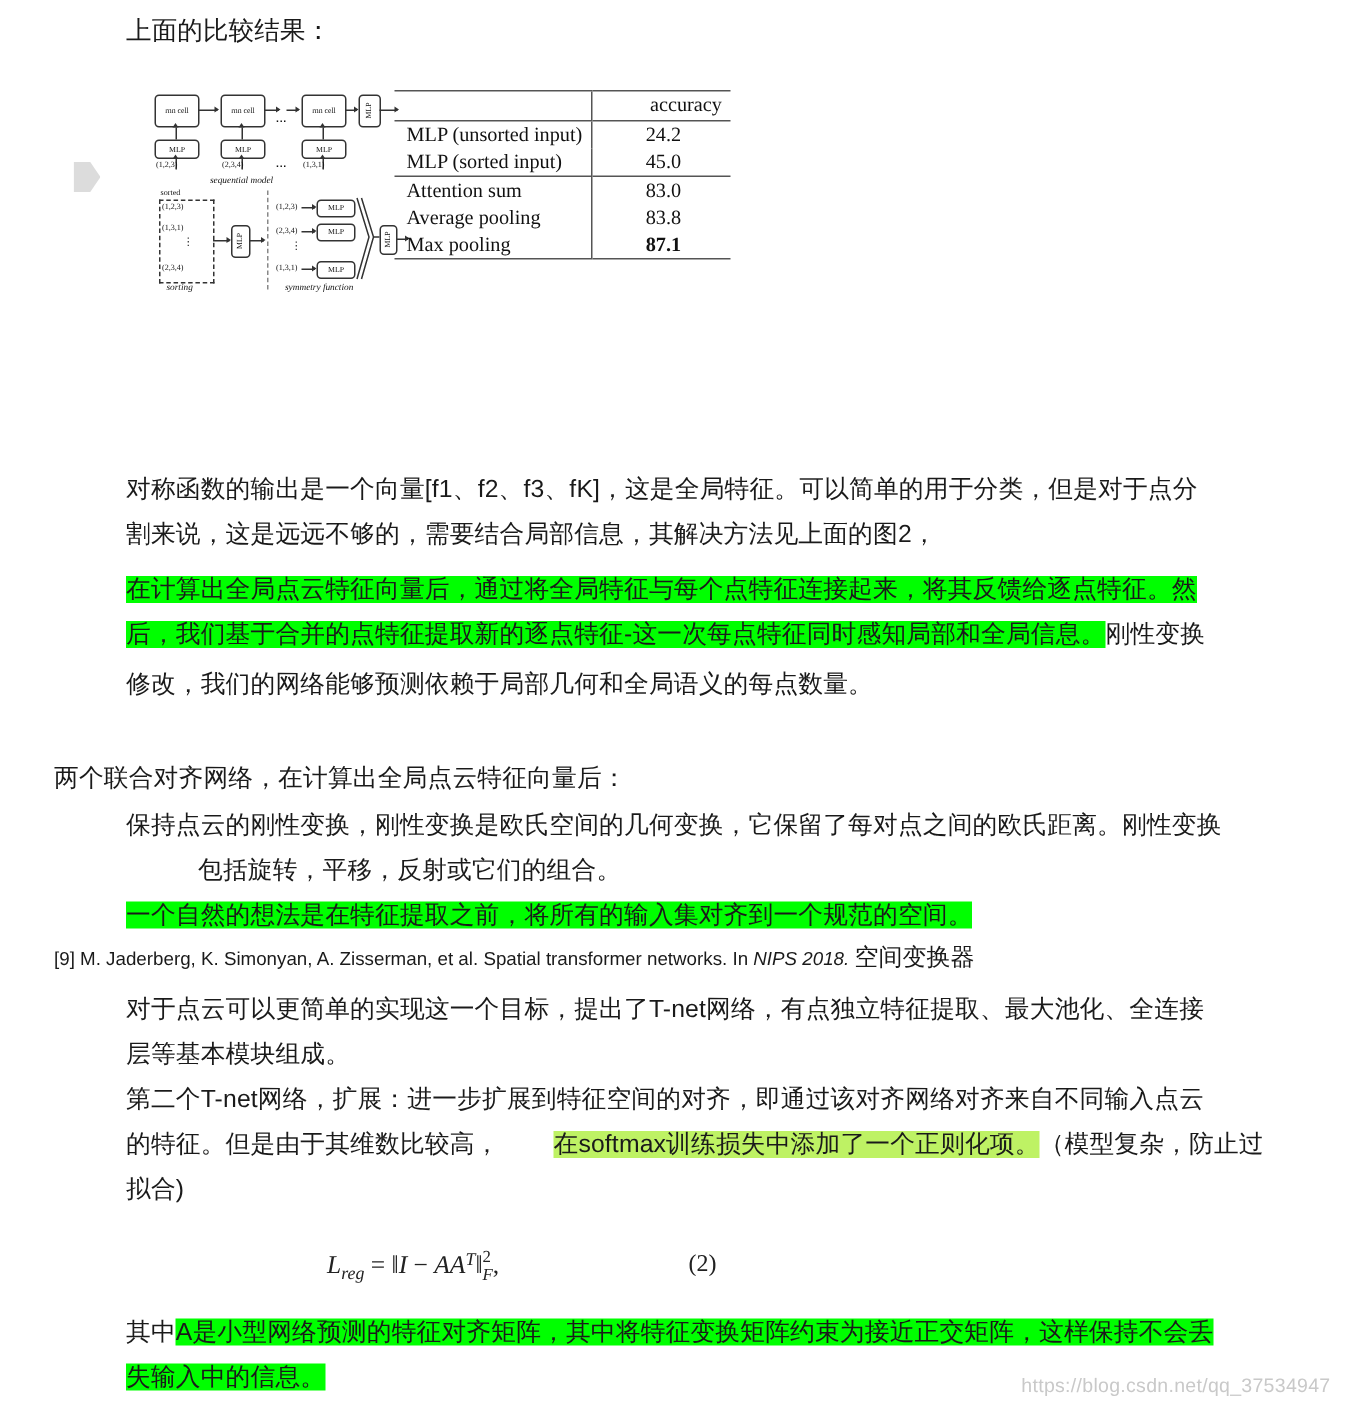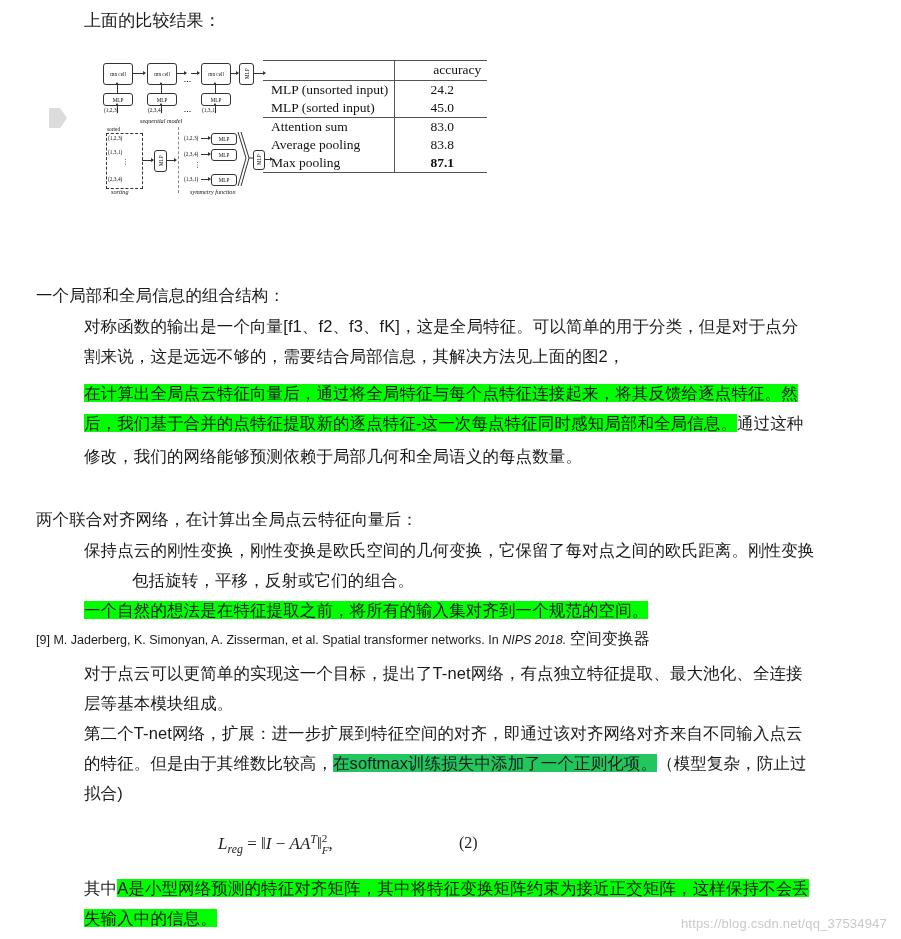--- a/index.html
+++ b/index.html
@@ -31,21 +31,21 @@
     letter-spacing: 0.1px;
   }
   .body-line {
     position: absolute;
     font-size: 16.5px;
     line-height: 21px;
     white-space: nowrap;
     letter-spacing: 0.1px;
   }
   .hl-green { background: #00ff00; }
-  .hl-yellow { background: #22c55e; }
+  .hl-yellow { background: #bef264; margin-left: 36px; }
 
   .ref-line {
     position: absolute;
     font-size: 12.5px;
     line-height: 16px;
     white-space: nowrap;
     color: #1a1a1a;
   }
   .ref-line .it { font-style: italic; }
   .ref-line .cn { font-size: 16px; }
@@ -328,28 +328,27 @@
         </tr>
         <tr class="rule-bot">
           <td>Max pooling</td>
           <td class="num vline bold">87.1</td>
         </tr>
       </tbody>
         </table>
     </div>
   </div>
 
-  <div class="body-line" style="left:36px; top:285px;">一个局部和全局信息的组合结构：</div>
   <div class="body-line" style="left:84px; top:316px;">对称函数的输出是一个向量[f1、f2、f3、fK]，这是全局特征。可以简单的用于分类，但是对于点分</div>
   <div class="body-line" style="left:84px; top:346px;">割来说，这是远远不够的，需要结合局部信息，其解决方法见上面的图2，</div>
   <div class="body-line" style="left:84px; top:383px;">
     <span class="hl-green">在计算出全局点云特征向量后，通过将全局特征与每个点特征连接起来，将其反馈给逐点特征。然</span>
   </div>
   <div class="body-line" style="left:84px; top:413px;">
-    <span class="hl-green">后，我们基于合并的点特征提取新的逐点特征-这一次每点特征同时感知局部和全局信息。</span><span>通过这种</span>
+    <span class="hl-green">后，我们基于合并的点特征提取新的逐点特征-这一次每点特征同时感知局部和全局信息。</span><span>刚性变换</span>
   </div>
   <div class="body-line" style="left:84px; top:446px;">修改，我们的网络能够预测依赖于局部几何和全局语义的每点数量。</div>
 
   <div class="body-line" style="left:36px; top:509px;">两个联合对齐网络，在计算出全局点云特征向量后：</div>
   <div class="body-line" style="left:84px; top:540px;">保持点云的刚性变换，刚性变换是欧氏空间的几何变换，它保留了每对点之间的欧氏距离。刚性变换</div>
   <div class="body-line" style="left:84px; top:570px;margin-left:48px;">包括旋转，平移，反射或它们的组合。</div>
   <div class="body-line" style="left:84px; top:600px;">
     <span class="hl-green">一个自然的想法是在特征提取之前，将所有的输入集对齐到一个规范的空间。</span>
   </div>
 

